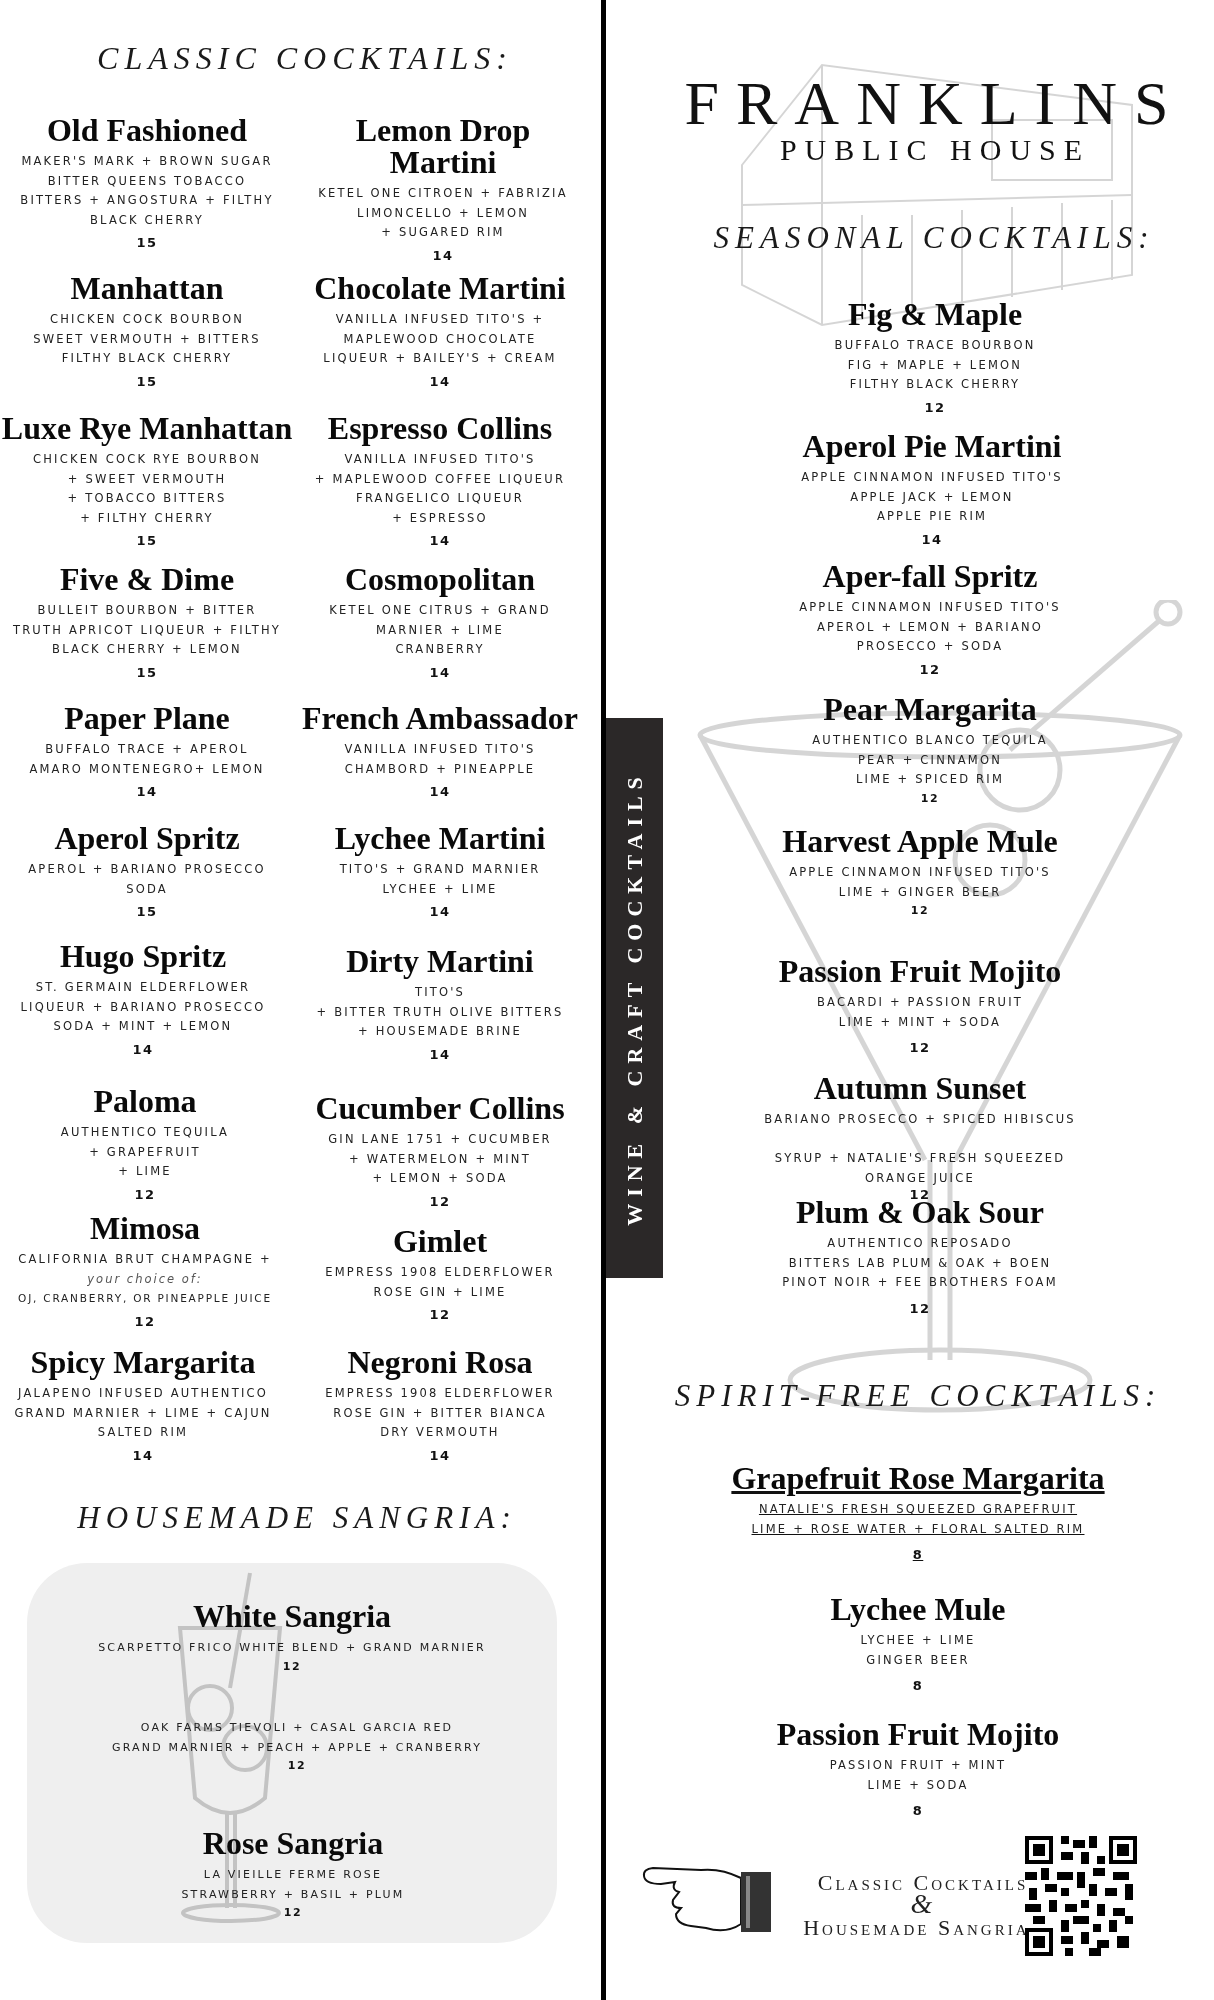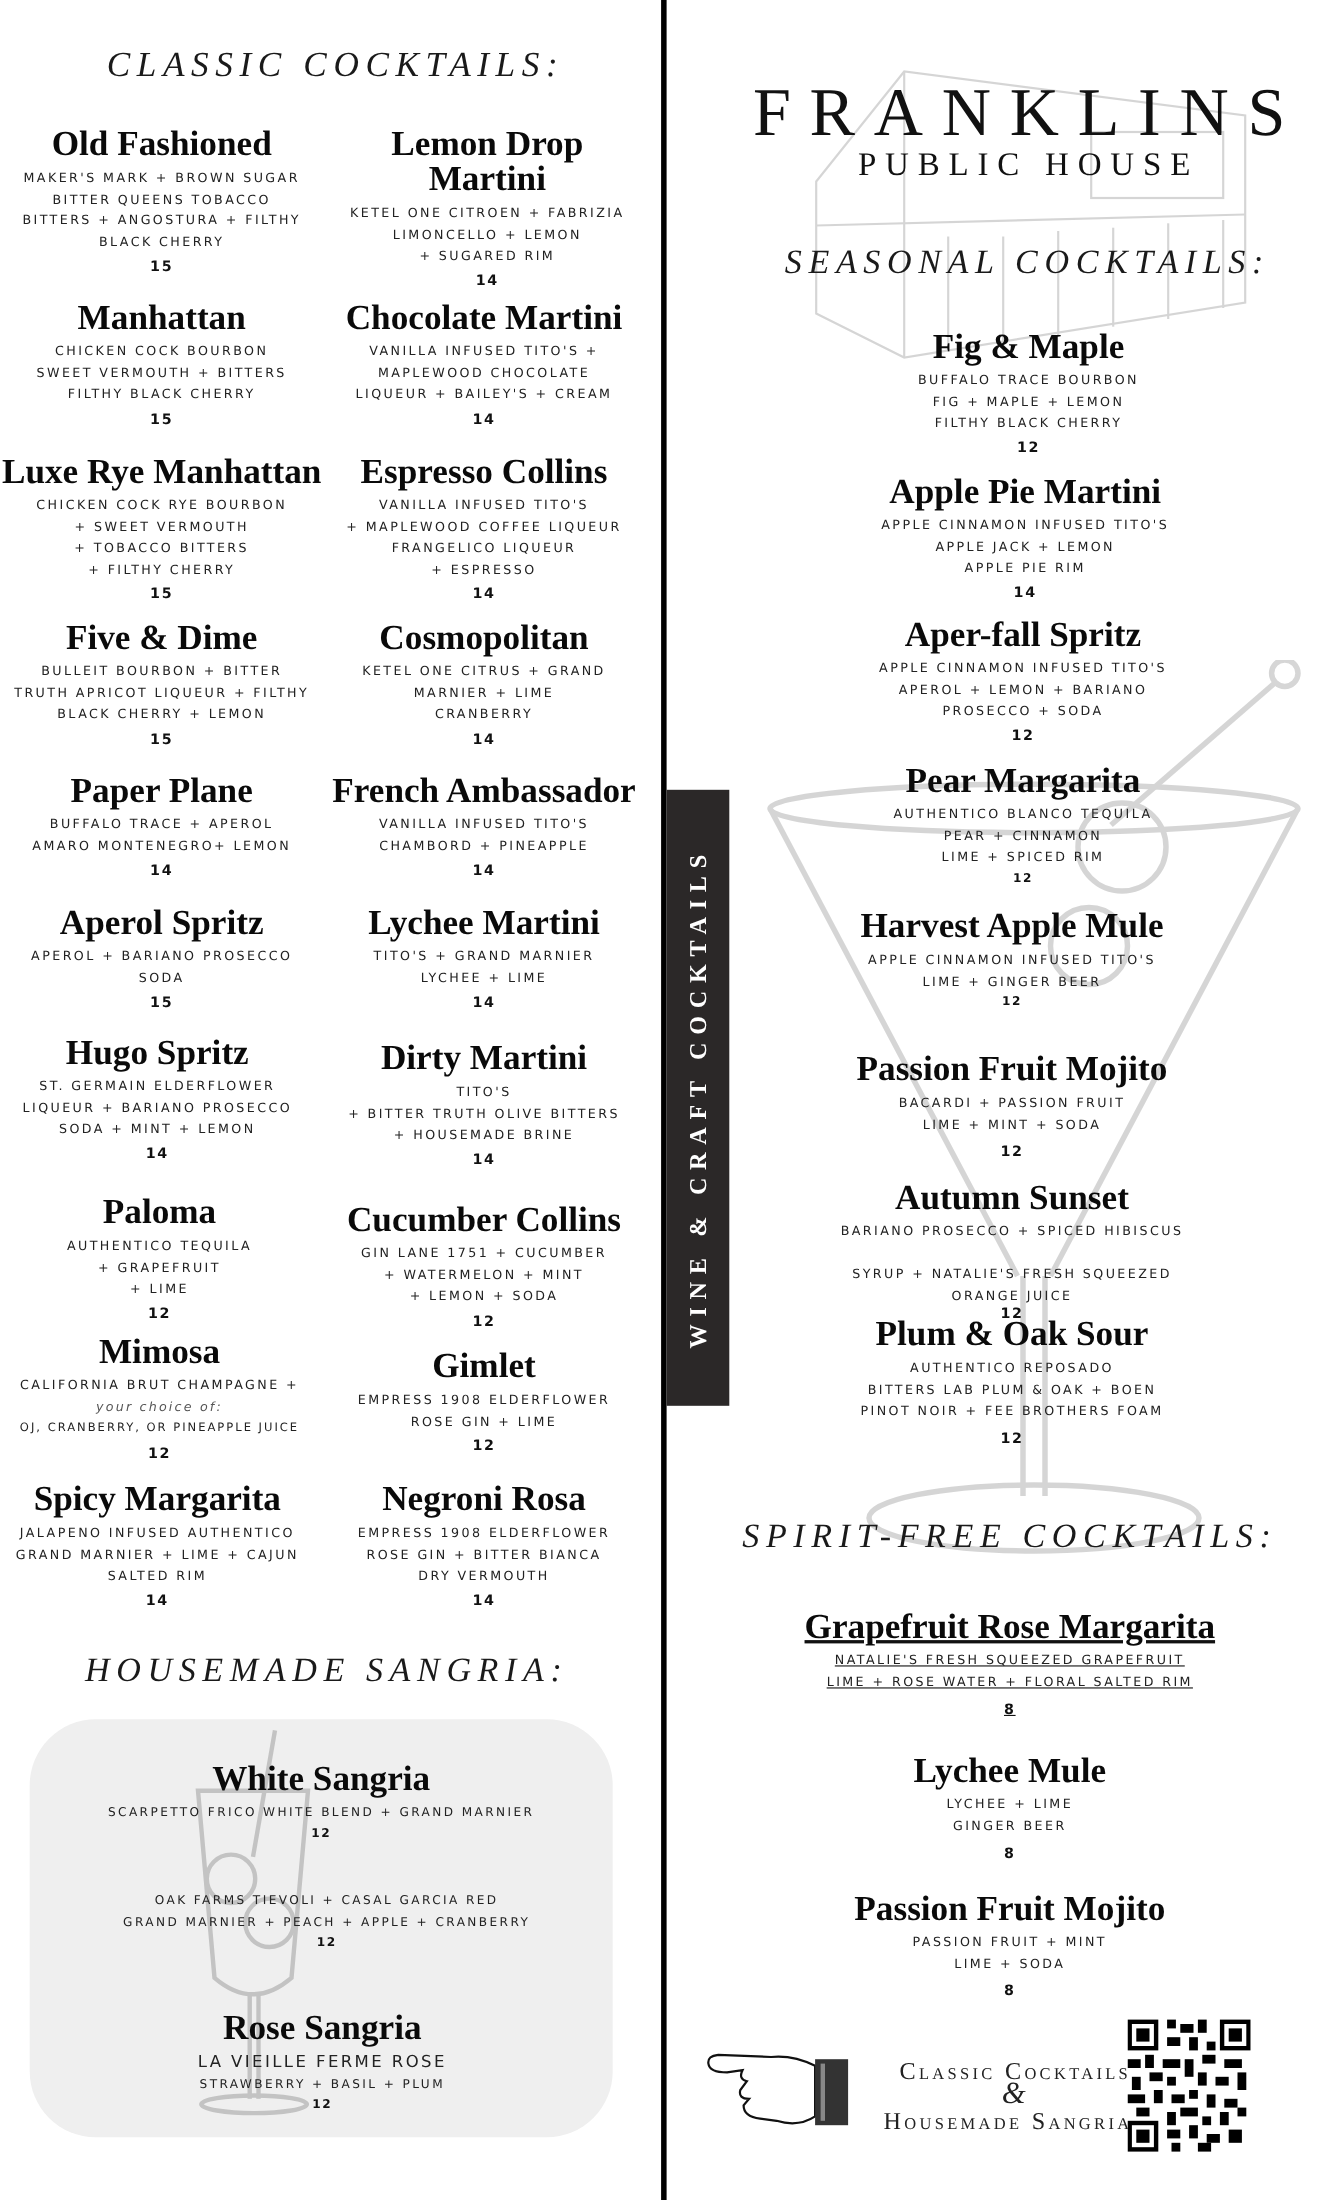--- a/index.html
+++ b/index.html
@@ -223,21 +223,21 @@
   <div class="desc" style="font-size:11px;">SCARPETTO FRICO WHITE BLEND + GRAND MARNIER</div>
   <div class="price" style="font-size:11px;margin-top:2px;">12</div>
 </div>
 <div class="item" style="left:297px;top:1718px;width:500px;">
   <div class="desc" style="font-size:11px;">OAK FARMS TIEVOLI + CASAL GARCIA RED</div>
   <div class="desc" style="font-size:11px;">GRAND MARNIER + PEACH + APPLE + CRANBERRY</div>
   <div class="price" style="font-size:11px;margin-top:2px;">12</div>
 </div>
 <div class="item" style="left:293px;top:1827px;width:500px;">
   <div class="name">Rose Sangria</div>
-  <div class="desc" style="font-size:15px;">LA VIEILLE FERME ROSE</div>
+  <div class="desc" style="font-size:11px;">LA VIEILLE FERME ROSE</div>
   <div class="desc" style="font-size:11px;">STRAWBERRY + BASIL + PLUM</div>
   <div class="price" style="font-size:11px;margin-top:2px;">12</div>
 </div>
 
 <div class="divider"></div>
 <div class="banner">
   <span>WINE &amp; CRAFT COCKTAILS</span>
 </div>
 
 <div class="brand" style="top:72px;font-size:62px;letter-spacing:17px;line-height:62px;">FRANKLINS</div>
@@ -246,21 +246,21 @@
 <div class="section-title" style="left:934px;top:220px;font-size:31px;">SEASONAL COCKTAILS:</div>
 
 <div class="item" style="left:935px;top:298px;width:420px;">
   <div class="name">Fig &amp; Maple</div>
   <div class="desc">BUFFALO TRACE BOURBON</div>
   <div class="desc">FIG + MAPLE + LEMON</div>
   <div class="desc">FILTHY BLACK CHERRY</div>
   <div class="price">12</div>
 </div>
 <div class="item" style="left:932px;top:430px;width:420px;">
-  <div class="name">Apple Pie Martini</div>
+  <div class="name">Aperol Pie Martini</div>
   <div class="desc">APPLE CINNAMON INFUSED TITO'S</div>
   <div class="desc">APPLE JACK + LEMON</div>
   <div class="desc">APPLE PIE RIM</div>
   <div class="price">14</div>
 </div>
 <div class="item" style="left:930px;top:560px;width:420px;">
   <div class="name">Aper-fall Spritz</div>
   <div class="desc">APPLE CINNAMON INFUSED TITO'S</div>
   <div class="desc">APEROL + LEMON + BARIANO</div>
   <div class="desc">PROSECCO + SODA</div>

